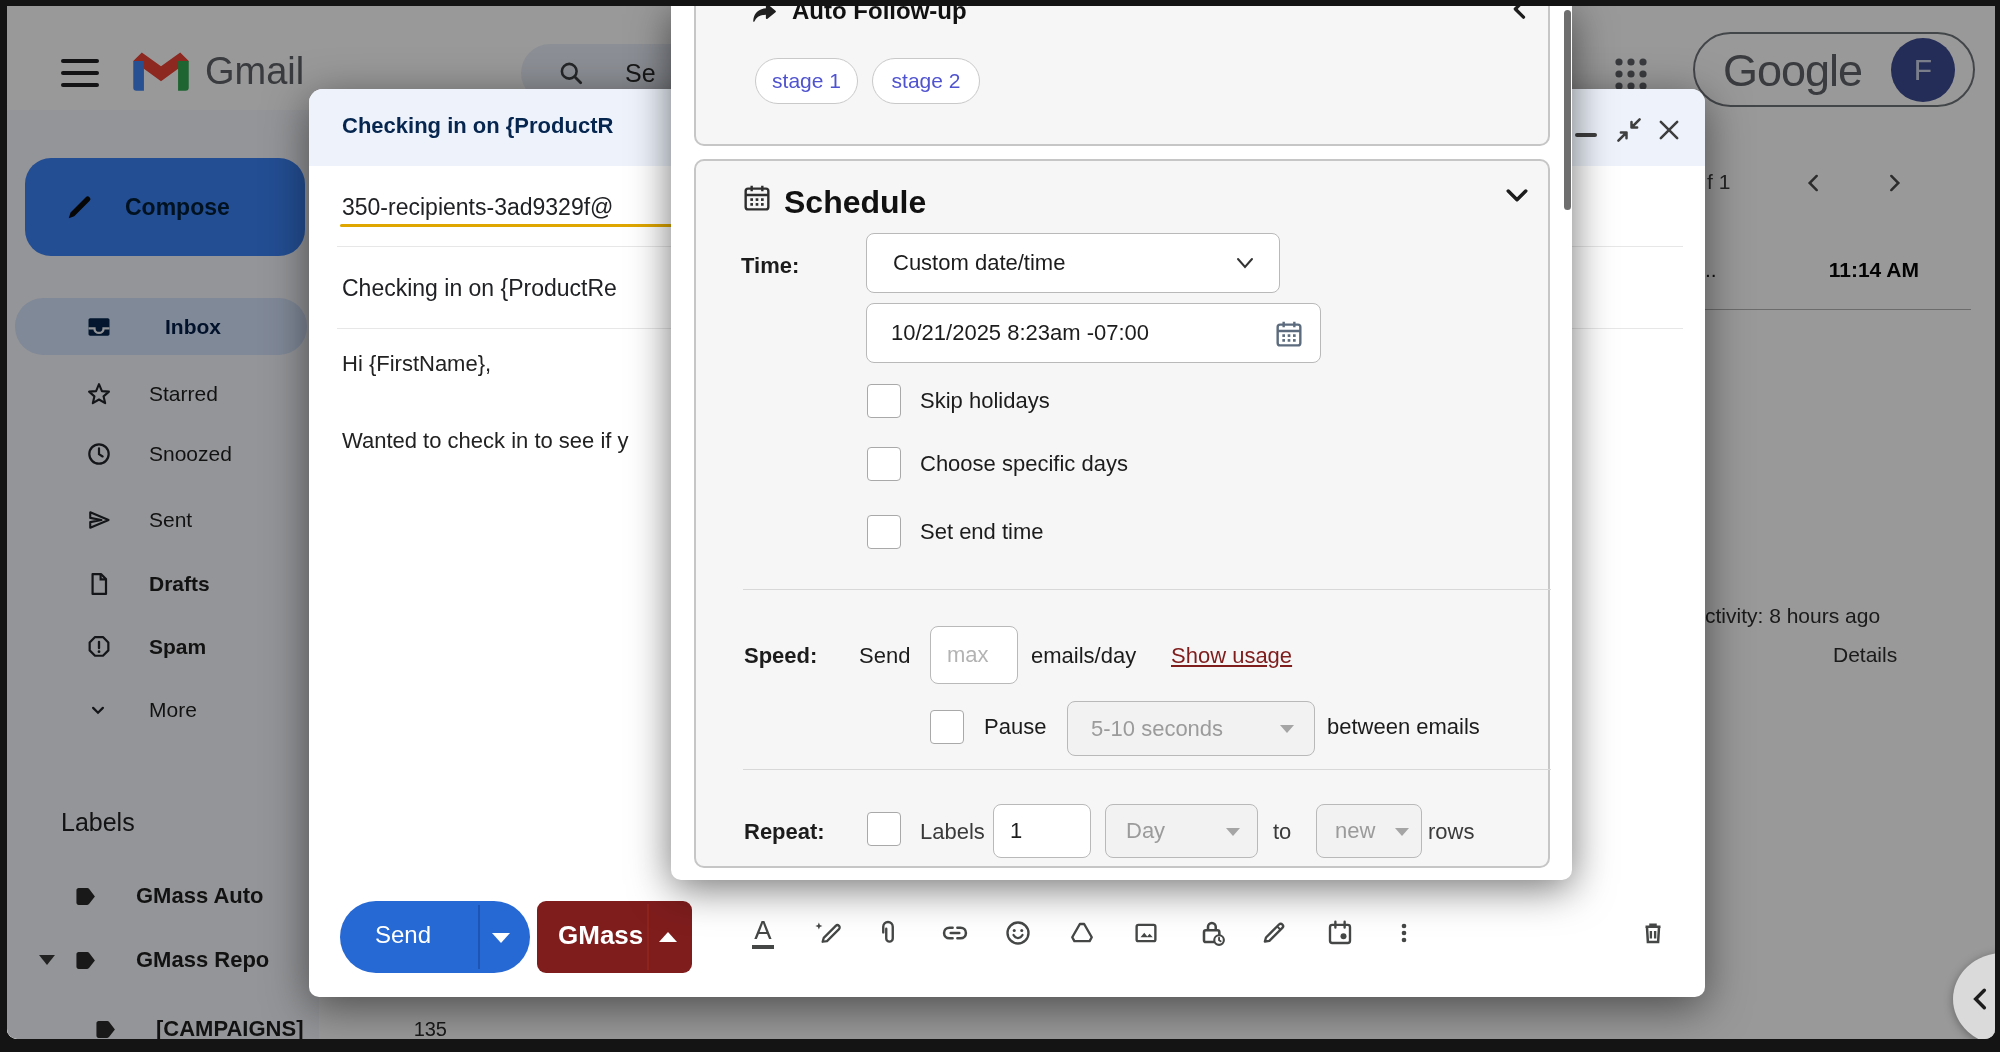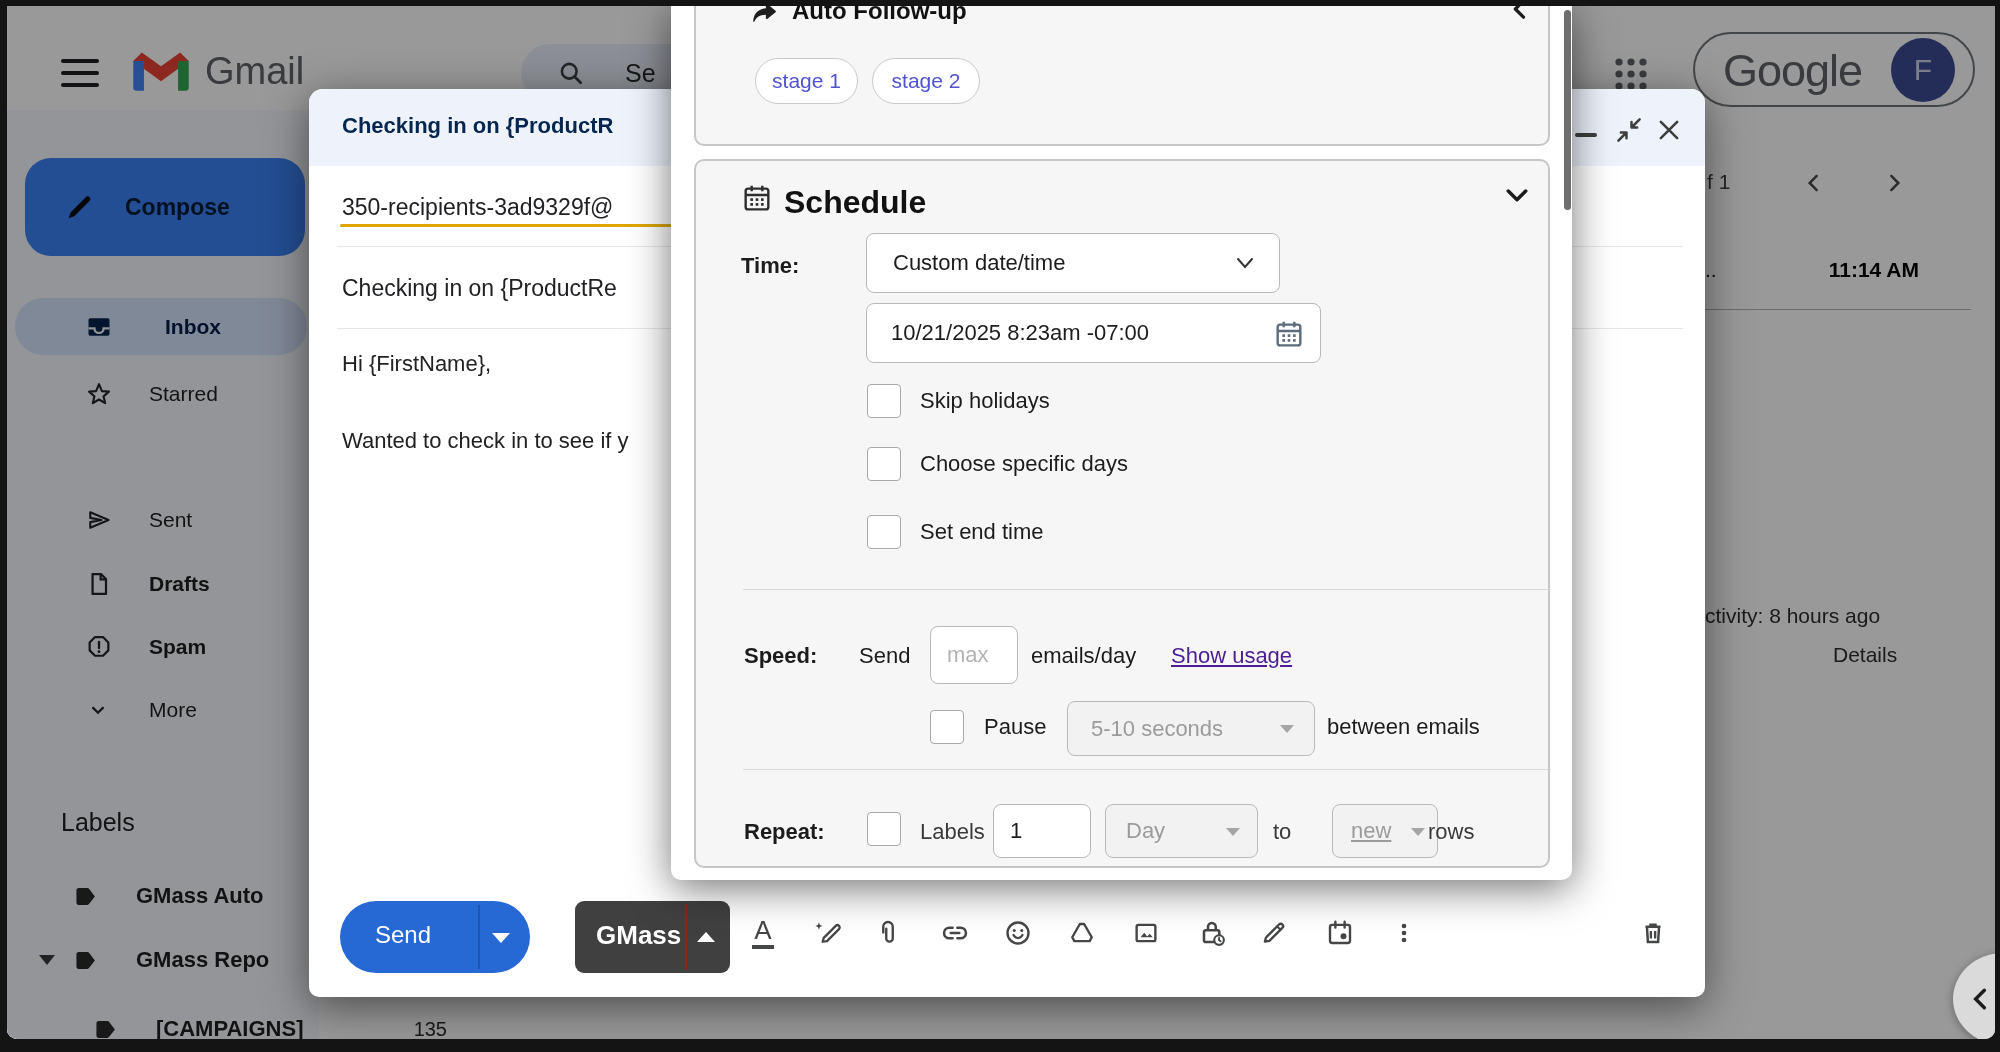--- a/index.html
+++ b/index.html
@@ -22,21 +22,21 @@
   .overlay{position:absolute;inset:0;background:rgba(0,0,0,0.40);z-index:5;}
   
   .compose{position:absolute;left:302px;top:83px;width:1396px;height:908px;background:#fff;z-index:10;
     border-radius:14px 14px 10px 10px;box-shadow:0 10px 44px rgba(0,0,0,.5);}
   .cp-head{position:absolute;left:0;top:0;right:0;height:77px;background:#edf2fb;border-radius:14px 14px 0 0;}
   .cp-title{position:absolute;left:33px;top:24px;width:326px;overflow:hidden;white-space:nowrap;
     font-size:22px;font-weight:700;color:#06264f;}
   .cp-line{position:absolute;left:28px;right:22px;height:1px;background:#e7e7e7;}
   .cliptext{overflow:hidden;white-space:nowrap;}
   .send-btn{position:absolute;left:31px;top:812px;width:190px;height:72px;background:#2668d4;border-radius:36px;color:#fff;}
-  .gmass-btn{position:absolute;left:228px;top:812px;width:155px;height:72px;background:#404040;border-radius:9px;color:#fff;margin-left:38px;}
+  .gmass-btn{position:absolute;left:228px;top:812px;width:155px;height:72px;background:#7f1d1d;border-radius:9px;color:#fff;}
   .tool-ic{position:absolute;top:816px;width:44px;height:56px;display:flex;align-items:center;justify-content:center;cursor:pointer;}
   .caret-dn{width:0;height:0;border-left:9px solid transparent;border-right:9px solid transparent;border-top:10px solid #fff;}
   .caret-up{width:0;height:0;border-left:9px solid transparent;border-right:9px solid transparent;border-bottom:10px solid #fff;}
   
   .panel{position:absolute;left:664px;top:0;width:901px;height:874px;background:#fff;z-index:20;
     border-radius:0 0 10px 10px;box-shadow:0 8px 40px rgba(0,0,0,.55);}
   .card{position:absolute;left:23px;width:856px;background:#f6f6f6;border:2px solid #c6c6c6;border-radius:10px;}
   .chip{position:absolute;top:64px;height:46px;border:1.5px solid #c9c9c9;border-radius:23px;background:#fff;
     display:flex;align-items:center;justify-content:center;font-size:21px;}
   .fld{position:absolute;background:#fff;border:1.5px solid #b9b9b9;border-radius:8px;font-size:22px;color:#1c1c1c;}
@@ -123,20 +123,29 @@
           <span>Inbox</span>
     </div>
     <div class="abs navrow" style="left:8px;top:359px;width:292px;height:57px;">
       <span class="ic">
         <svg width="28" height="28" viewBox="0 0 24 24">
               <path d="M12 3.6l2.5 5.9 6 .5-4.6 4 1.4 5.9L12 16.7l-5.3 3.2 1.4-5.9-4.6-4 6-.5z" fill="none" stroke="#20242a" stroke-width="1.8" stroke-linejoin="round"></path>
             </svg>
       </span>
           <span>Starred</span>
     </div>
+    <div class="abs navrow" style="left:8px;top:419px;width:292px;height:57px;">
+      <span class="ic">
+        <svg width="28" height="28" viewBox="0 0 24 24">
+              <circle cx="12" cy="12" r="8.3" fill="none" stroke="#20242a" stroke-width="1.9"></circle>
+              <path d="M12 7.2v5l3.1 1.9" fill="none" stroke="#20242a" stroke-width="1.9" stroke-linecap="round"></path>
+            </svg>
+      </span>
+          <span>Snoozed</span>
+    </div>
     <div class="abs navrow" style="left:8px;top:485px;width:292px;height:57px;">
       <span class="ic">
         <svg width="28" height="28" viewBox="0 0 24 24">
               <path d="M4.5 18.6L20.2 12 4.5 5.4v4.8l9.6 1.8-9.6 1.8z" fill="none" stroke="#20242a" stroke-width="1.8" stroke-linejoin="round"></path>
             </svg>
       </span>
           <span>Sent</span>
     </div>
     <div class="abs navrow" style="left:8px;top:549px;width:292px;height:57px;font-weight:700;">
       <span class="ic">
@@ -386,21 +395,21 @@
       <div class="rowtxt" style="left:224px;top:354px;">Set end time</div>
 
       <div class="pdiv" style="top:428px;"></div>
 
       <div class="rowtxt bold" style="left:48px;top:478px;">Speed:</div>
       <div class="rowtxt" style="left:163px;top:478px;">Send</div>
       <div class="fld" style="left:234px;top:465px;width:88px;height:58px;">
         <input type="text" style="padding-left: 16px;" placeholder="max">
       </div>
       <div class="rowtxt" style="left:335px;top:478px;">emails/day</div>
-      <div class="rowtxt" style="left:475px;top:478px;color:#4c1d95;text-decoration:underline;cursor:pointer;">Show usage</div>
+      <div class="rowtxt" style="left:475px;top:478px;color:#7f1d1d;text-decoration:underline;cursor:pointer;">Show usage</div>
 
       <div class="chk" style="left:234px;top:549px;"></div>
       <div class="rowtxt" style="left:288px;top:549px;">Pause</div>
       <div class="fld selbox sel-dis" style="left:371px;top:540px;width:248px;height:55px;">
         <span style="margin-left:23px;">5-10 seconds</span>
         <div class="chev-s dis abs" style="left:212px;top:23px;"></div>
       </div>
       <div class="rowtxt" style="left:631px;top:549px;">between emails</div>
 
       <div class="pdiv" style="top:608px;"></div>
@@ -409,21 +418,21 @@
       <div class="chk" style="left:171px;top:651px;"></div>
       <div class="rowtxt" style="left:224px;top:654px;color:#3a3a3a;">Labels</div>
       <div class="fld" style="left:297px;top:643px;width:98px;height:54px;">
         <input type="text" style="padding-left: 16px;" value="1">
       </div>
       <div class="fld selbox sel-dis" style="left:409px;top:643px;width:153px;height:54px;">
         <span style="margin-left:20px;">Day</span>
         <div class="chev-s dis abs" style="left:120px;top:23px;"></div>
       </div>
       <div class="rowtxt" style="left:577px;top:654px;color:#3a3a3a;">to</div>
-      <div class="fld selbox sel-dis" style="left:636px;top:643px;width:106px;height:54px;text-decoration:underline;">
+      <div class="fld selbox sel-dis" style="left:620px;top:643px;width:106px;height:54px;">
         <span style="margin-left:18px;">new</span>
         <div class="chev-s dis abs" style="left:78px;top:23px;"></div>
       </div>
       <div class="rowtxt" style="left:732px;top:654px;color:#3a3a3a;">rows</div>
     </div>
   </div>
 
 </div>
 </div>
 

